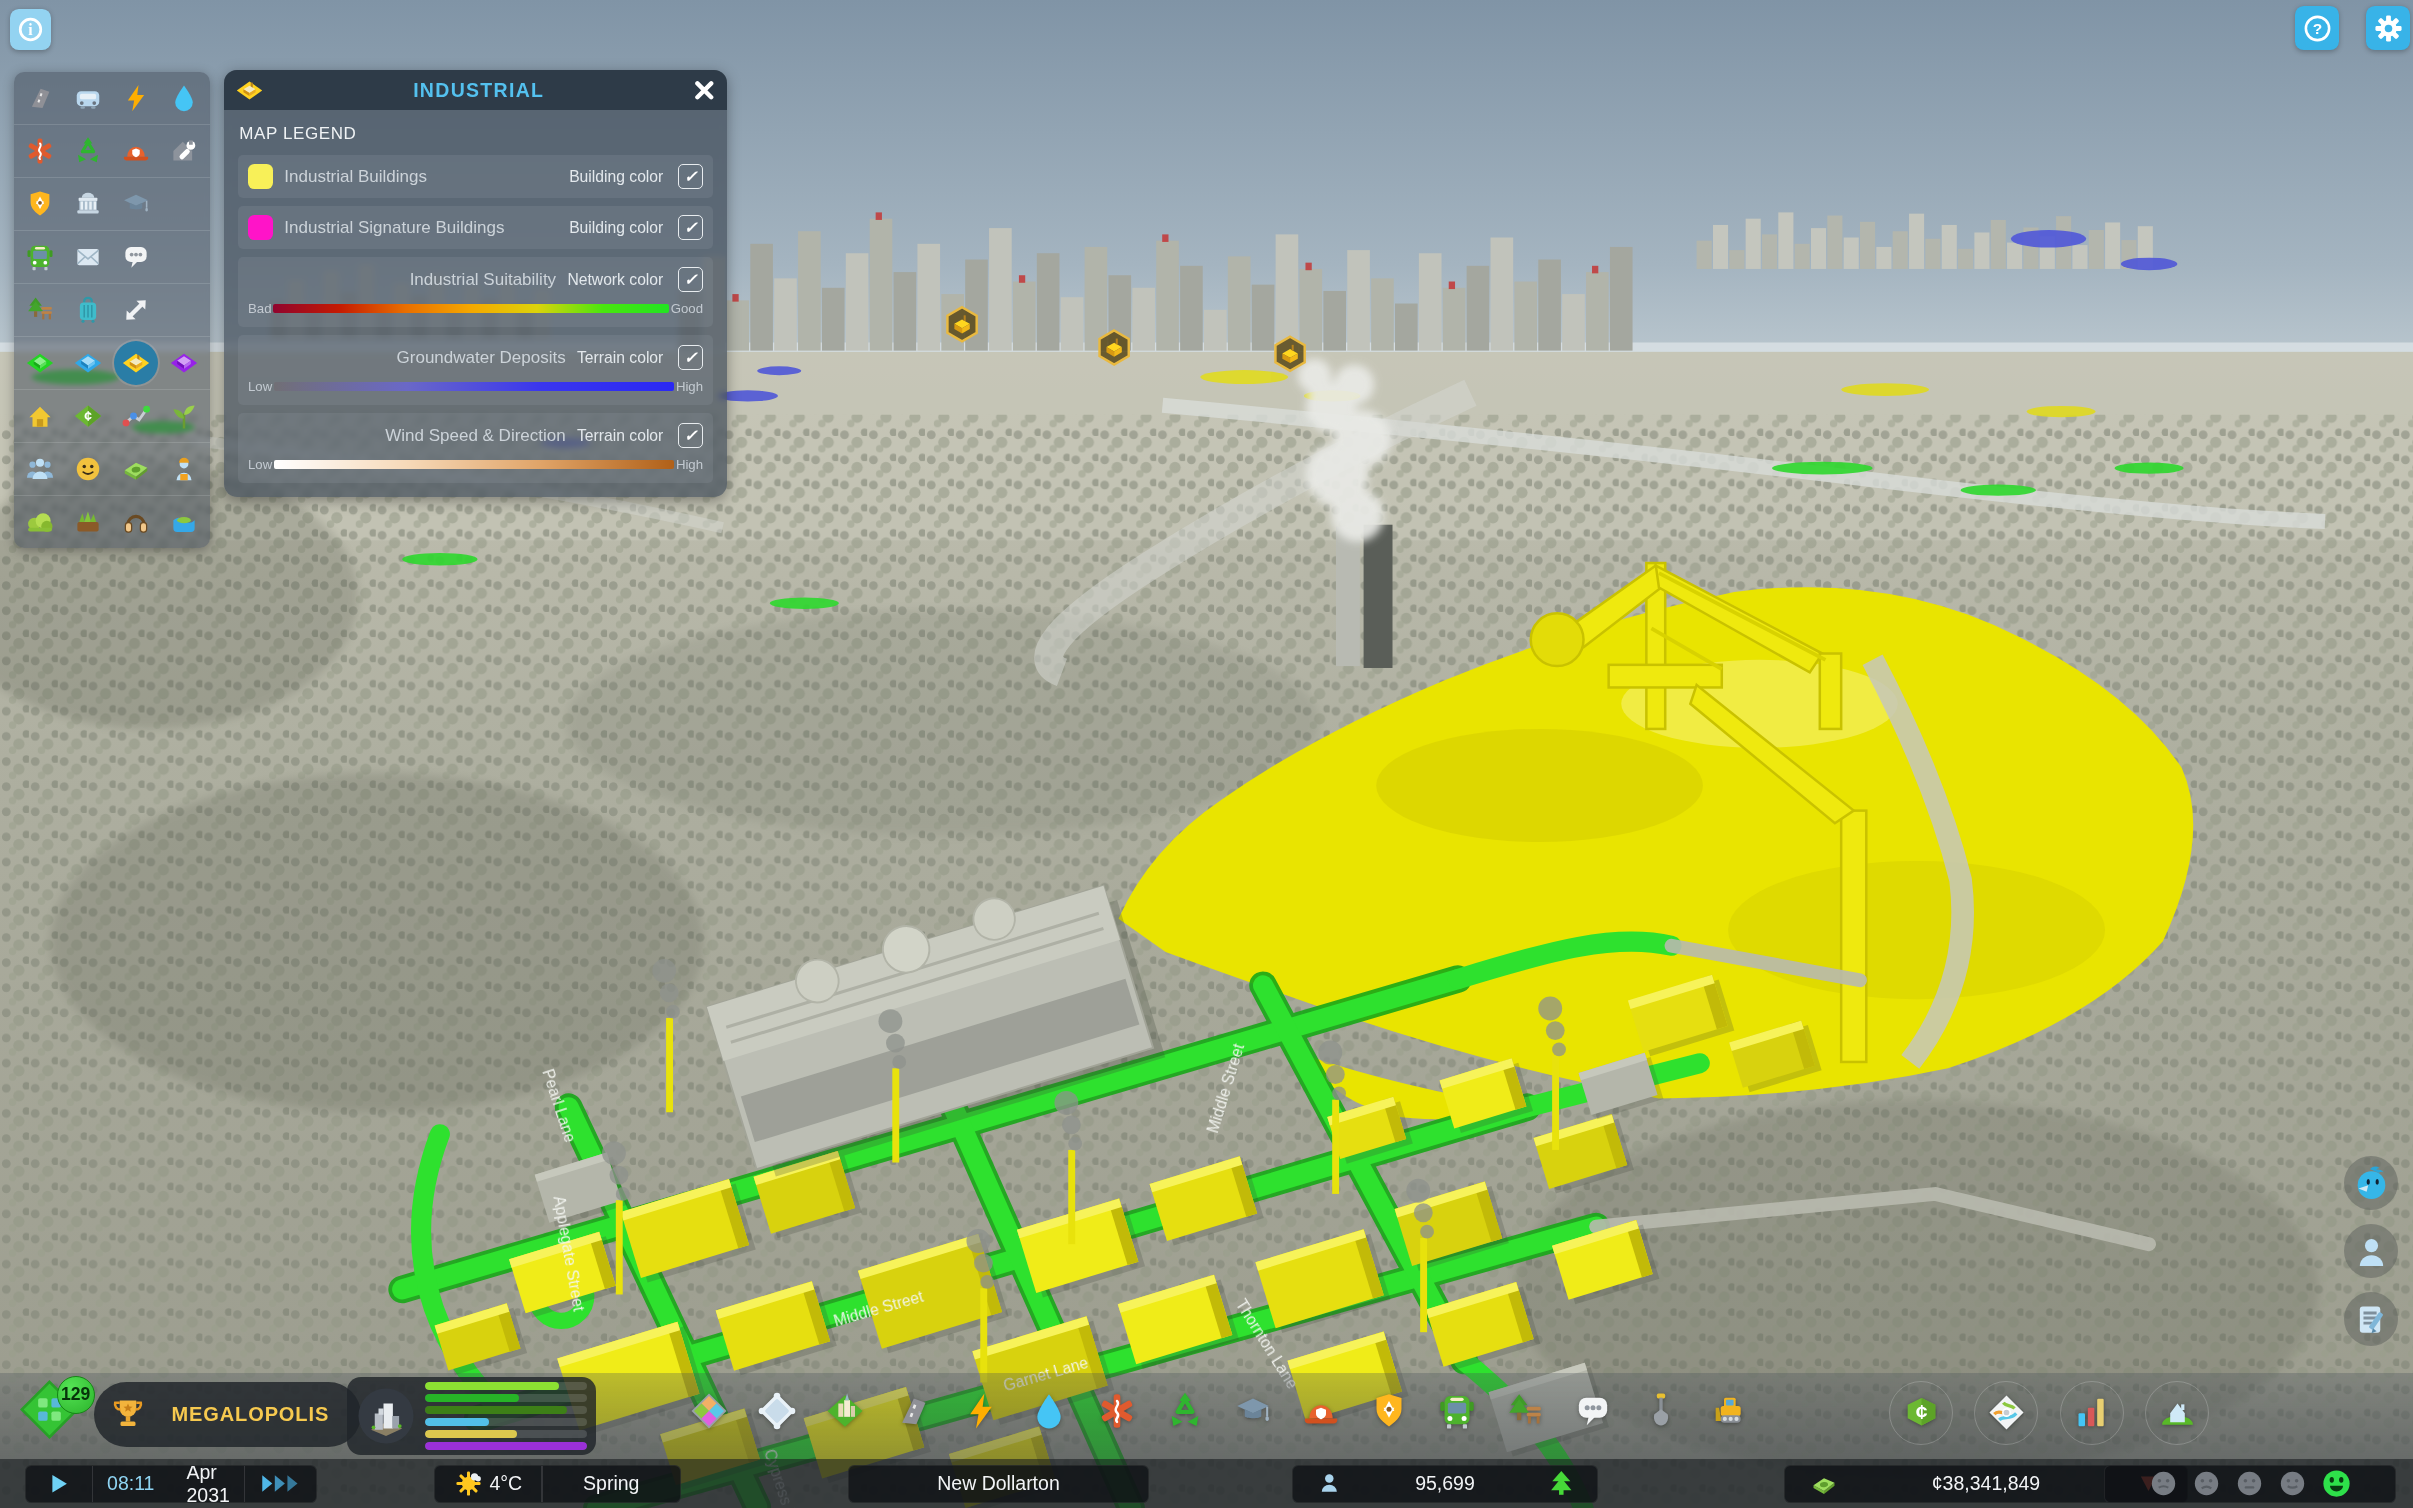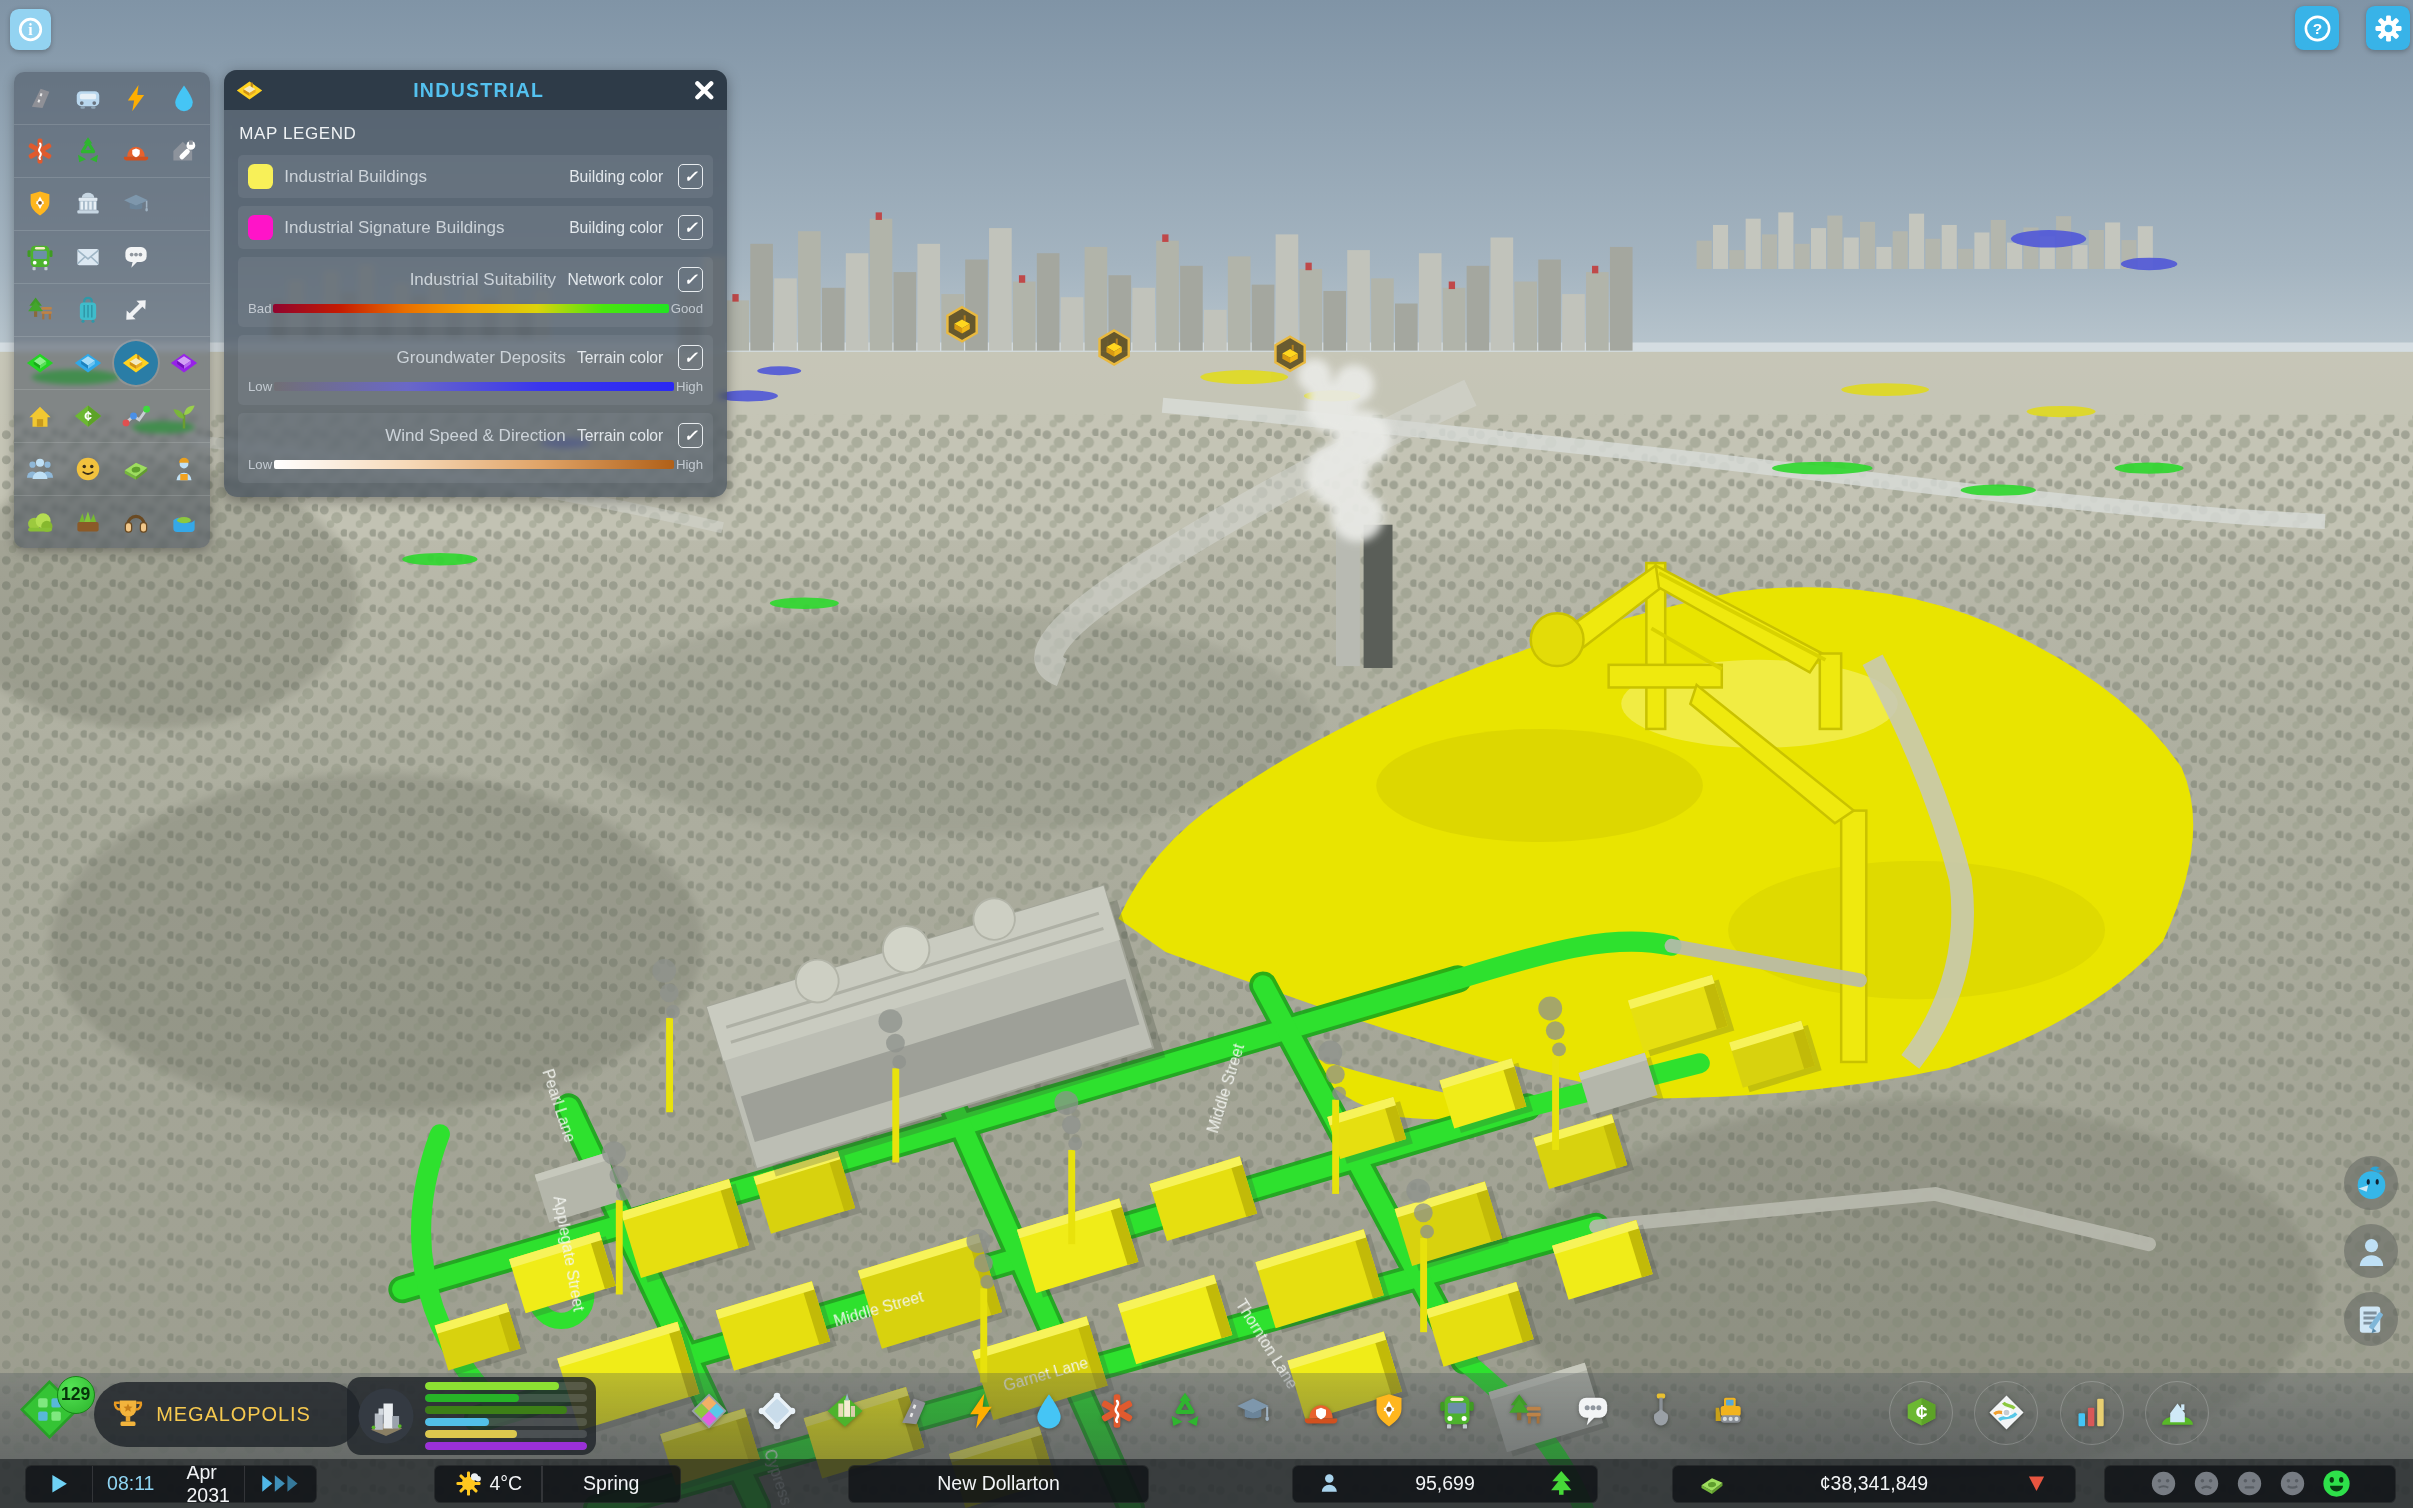--- a/index.html
+++ b/index.html
@@ -58,21 +58,21 @@
 
   
   #toolbar{left:0;right:0;bottom:49px;height:86px;
     background:linear-gradient(180deg,rgba(70,78,88,.30),rgba(54,60,70,.5));}
   #xp-widget{left:17.6px;top:5px;width:94px;height:75px;}
   #xp-badge{position:absolute;left:39px;top:-2.5px;width:36px;height:36px;border-radius:50%;
     background:radial-gradient(circle at 35% 30%,#55e455,#2bb32b);border:1.9px solid #158515;
     display:flex;align-items:center;justify-content:center;font-size:17.6px;font-weight:bold;color:#06330a;}
   #milestone-pill{left:94px;top:8.8px;width:234px;height:65px;border-radius:33px;
     background:rgba(32,36,42,.82);display:flex;align-items:center;padding:0 16.3px;gap:10px;}
-  #milestone-name{font-size:20px;font-weight:normal;color:#f6c94f;letter-spacing:0.9px;flex:1;}
+  #milestone-name{font-size:20px;font-weight:bold;color:#f6c94f;letter-spacing:0.9px;flex:1;text-align:center;}
   #demand-widget{left:347px;top:3.8px;width:231px;height:78px;border-radius:14px;
     background:rgba(32,36,42,.82);display:flex;align-items:center;padding:0 8.8px;gap:8.8px;}
   #demand-bars{flex:1;display:flex;flex-direction:column;gap:3.8px;}
   .bar-track{height:8.2px;background:rgba(255,255,255,.14);border-radius:4.4px;overflow:hidden;}
   .bar-fill{height:100%;border-radius:4.4px;}
   #tb-main{left:682px;top:11.3px;display:flex;gap:14px;}
   #tb-main .icon-cell{width:54px;height:54px;display:flex;align-items:center;justify-content:center;}
   #tb-main .icon-cell svg{width:40px;height:40px;filter:drop-shadow(0 1.9px 1.9px rgba(0,0,0,.35));}
   #tb-mgmt{left:1889px;top:7.5px;display:flex;gap:21.4px;}
   #tb-mgmt .icon-cell{width:62px;height:62px;border-radius:50%;border:1.3px solid rgba(255,255,255,.20);
@@ -1372,21 +1372,21 @@
       </div>
       <div class="cell" style="width:44px;">
         <svg width="22.6" height="25" viewBox="0 0 40 44">
           <polygon points="20,0 36,18 4,18" fill="#46d838"></polygon>
             <polygon points="20,12 38,34 2,34" fill="#46d838"></polygon>
             <rect x="16" y="32" width="8" height="10" fill="#46d838"></rect>
         </svg>
       </div>
     </div>
 
-    <div class="pill" style="left:1672px;width:402px;">
+    <div class="pill" style="left:1784px;width:402px;">
       <div class="cell" style="width:49px;">
         <svg width="28" height="28" viewBox="0 0 48 48">
             <use href="#sym-money"></use>
           </svg>
       </div>
       <div class="cell" style="flex:1;justify-content:center;">
         <span class="st-text">¢38,341,849</span>
       </div>
       <div class="cell" style="width:49px;">
         <svg width="19" height="19" viewBox="0 0 30 30">

